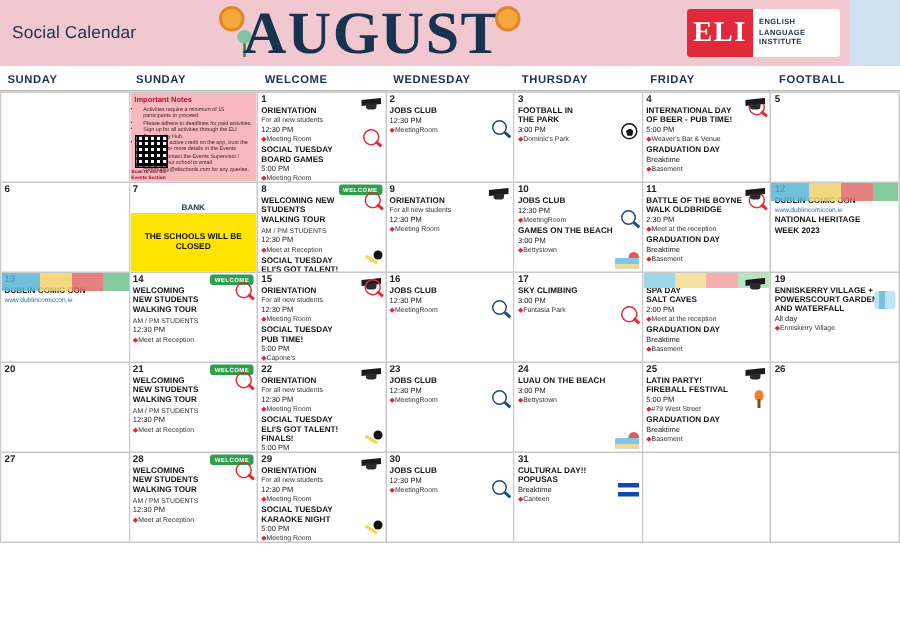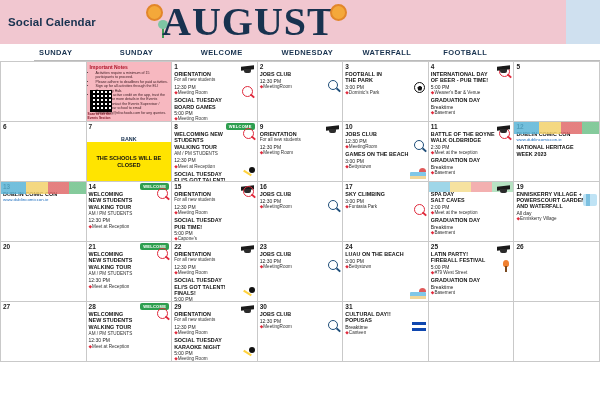--- a/index.html
+++ b/index.html
@@ -16,21 +16,21 @@
   .header {
     position:relative;
     height:44px;
     background:#f1c7d0;
     display:flex; align-items:center;
   }
   .hdr-left {
     width:118px; padding-left:8px;
   }
   .hdr-title {
-    font-size:11.5px; font-weight:bold; color:#18324f; line-height:13px;
+    font-size:11.5px; font-weight:normal; color:#18324f; line-height:13px;
     letter-spacing:.1px;
   }
   .hdr-sub {
     font-size:8.5px; font-weight:bold; color:#e02a3c; line-height:11px;
     margin-top:2px;
   }
   .hdr-month {
     flex:1; position:relative; height:44px;
   }
   .month-word {
@@ -65,21 +65,21 @@
     font-size:5px; line-height:6.5px; font-weight:bold; color:#18324f;
     padding-left:4px; letter-spacing:.3px;
   }
   .hdr-rightdeco {
     width:34px; height:44px; background:#cfe0ef;
   }
 
   
   .daynames {
     display:grid; grid-template-columns:repeat(7, 1fr);
-    background:#ffffff; border-bottom:1px solid #bbb;margin-left:34px;
+    background:#ffffff; border-bottom:1px solid #bbb;
   }
   .daynames div {
     font-size:7.5px; font-weight:bold; color:#18324f;
     padding:4px 0 3px 5px; letter-spacing:.4px;
   }
 
   
   .grid {
     display:grid;
     grid-template-columns:repeat(7, 1fr);
@@ -207,29 +207,36 @@
     </div>
     <div class="hdr-month">
       <div class="sun s1"></div>
       <div class="flower">
         <div class="stem"></div>
           <div class="bud"></div>
       </div>
       <div class="month-word">AUGUST</div>
       <div class="sun s2"></div>
     </div>
+    <div class="eli-logo">
+      <div class="eli-mark">ELI</div>
+      <div class="eli-text">
+        ENGLISH<br>LANGUAGE<br>INSTITUTE
+      </div>
+    </div>
     <div class="hdr-rightdeco"></div>
   </div>
 
   <div class="daynames">
     <div>SUNDAY</div>
     <div>SUNDAY</div>
     <div>WELCOME</div>
     <div>WEDNESDAY</div>
-    <div>WATERFALL</div>
+    <div>THURSDAY</div>
+    <div>FRIDAY</div>
     <div>FOOTBALL</div>
   </div>
 
   <div class="grid" id="grid">
       <div class="cell"></div>
       <div class="cell">
         <div class="notes">
           <h4>Important Notes</h4>
           <ul>
             <li>Activities require a minimum of 15 participants to proceed.</li>

